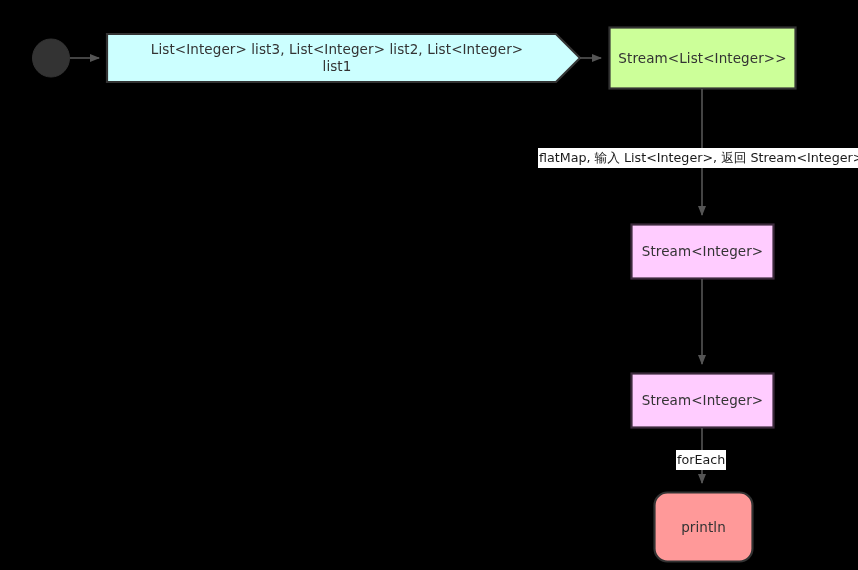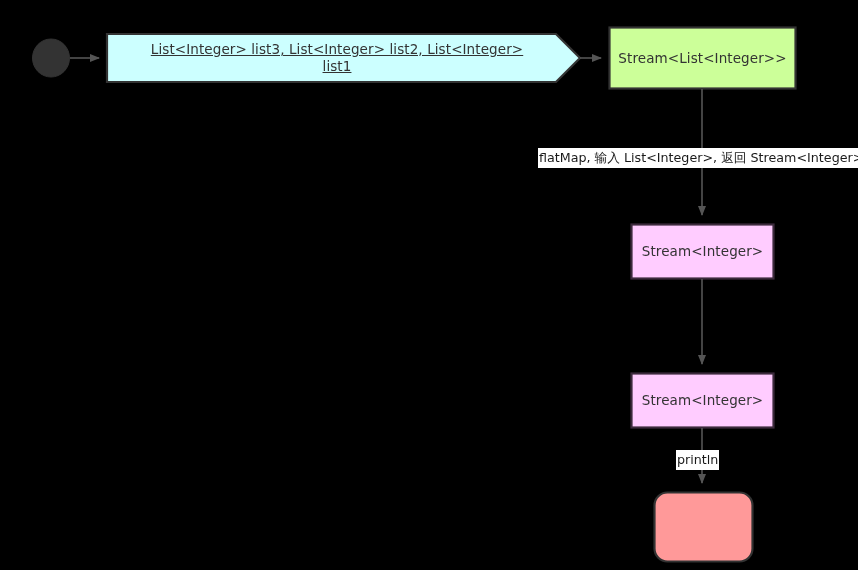--- a/index.html
+++ b/index.html
@@ -80,28 +80,29 @@
 
     <line x1="702" y1="279" x2="702" y2="364" stroke="#555555" stroke-width="1.6" marker-end="url(#arrow)"></line>
 
     <rect x="631.5" y="373.5" width="142" height="54" fill="#ffccff" stroke="#3c2a3c" stroke-width="2.2"></rect>
 
     <line x1="702" y1="428" x2="702" y2="483" stroke="#555555" stroke-width="1.6" marker-end="url(#arrow)"></line>
 
     <rect x="654.5" y="492.5" width="98" height="69" rx="13" ry="13" fill="#ff9999" stroke="#333333" stroke-width="2.2"></rect>
   </svg>
 
-  <div class="node-label" style="left:107px; top:34px; width:460px; height:48px;text-decoration:underline;">List&lt;Integer&gt; list3,  List&lt;Integer&gt; list2,  List&lt;Integer&gt;
+  <div class="node-label" style="left:107px; top:34px; width:460px; height:48px;">List&lt;Integer&gt; list3,  List&lt;Integer&gt; list2,  List&lt;Integer&gt;
 list1</div>
 
   <div class="node-label" style="left:609px; top:27px; width:187px; height:62px;">Stream&lt;List&lt;Integer&gt;&gt;</div>
 
   <div class="node-label" style="left:631px; top:224px; width:143px; height:55px;">Stream&lt;Integer&gt;</div>
 
   <div class="node-label" style="left:631px; top:373px; width:143px; height:55px;">Stream&lt;Integer&gt;</div>
 
+  <div class="node-label" style="left:654px; top:492px; width:99px; height:70px;">println</div>
 
   <div class="edge-label" style="left:538px; top:148px;">flatMap, 输入 List&lt;Integer&gt;, 返回 Stream&lt;Integer&gt;</div>
 
 
-  <div class="edge-label" style="left:676px; top:450px;">println</div>
+  <div class="edge-label" style="left:676px; top:450px;">forEach</div>
 
 </div>
 
 </body></html>

